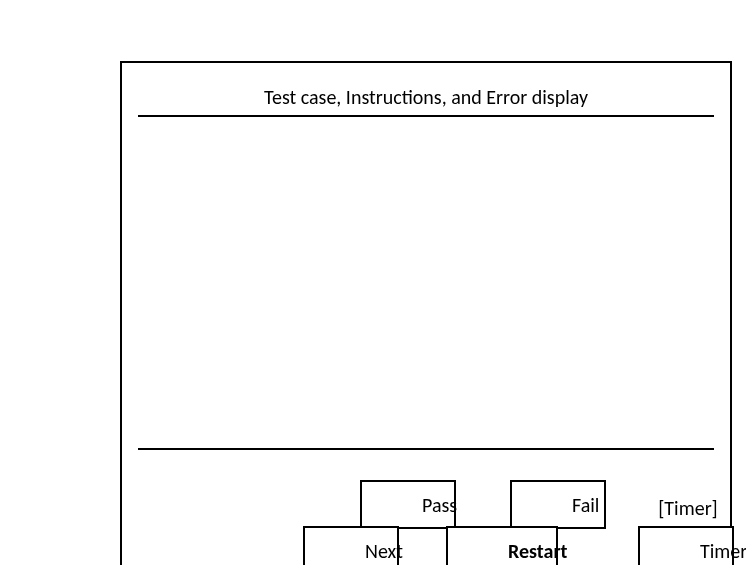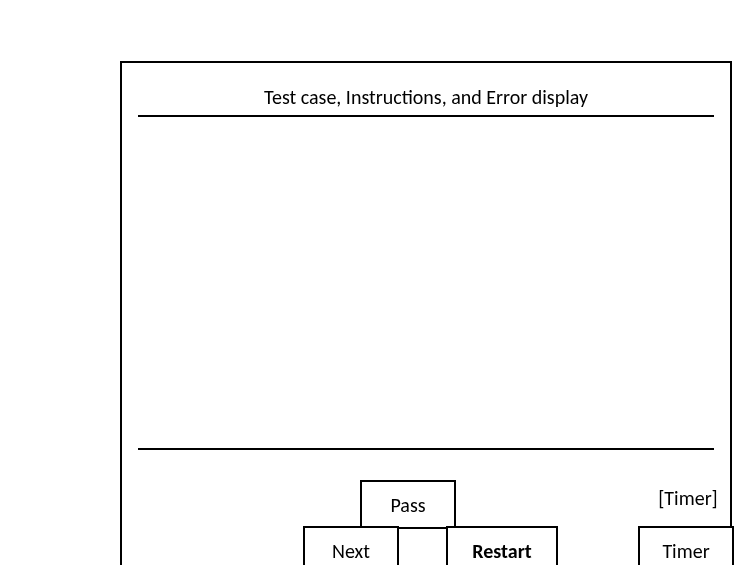--- a/index.html
+++ b/index.html
@@ -40,42 +40,46 @@
       border-top: 2px solid #000;
       position: relative;
     }
     .btn {
       position: absolute;
       border: 2px solid #000;
       background: #fff;
       height: 49px;
       display: flex;
       align-items: center;
-      justify-content: center;
+      justify-content: flex-start;
       font-size: 20px;
       cursor: pointer;
+      padding-left: 44px;
     }
     .btn-pass    { left: 206px; top: 14px;  width: 96px; }
     .btn-fail    { left: 356px; top: 14px;  width: 96px; }
-    .timer       { position: absolute; left: 486px; top: 14px; width: 96px; height: 36px; display:flex; align-items:center; justify-content:center; font-size:20px; }
+    .timer       { position: absolute; left: 486px; top: 14px; width: 96px; height: 36px; display:flex; justify-content:center; font-size:20px; }
     .btn-next    { left: 149px; top: 60px; width: 96px; }
     .btn-restart { left: 292px; top: 60px; width: 112px; font-weight: bold; }
     .btn-quit    { left: 484px; top: 60px; width: 96px; }
   </style>
 </head>
 <body>
 
 <div class="frame">
   <div class="header">
     <span class="header-text">Test case, Instructions, and Error display</span>
   </div>
   <div class="content"></div>
   <div class="footer">
     <div class="btn btn-pass">
       <span>Pass</span>
+    </div>
+    <div class="btn btn-fail">
+      <span>Fail</span>
     </div>
     <div class="timer">
       <span>[Timer]</span>
     </div>
     <div class="btn btn-next">
       <span>Next</span>
     </div>
     <div class="btn btn-restart">
       <span>Restart</span>
     </div>

